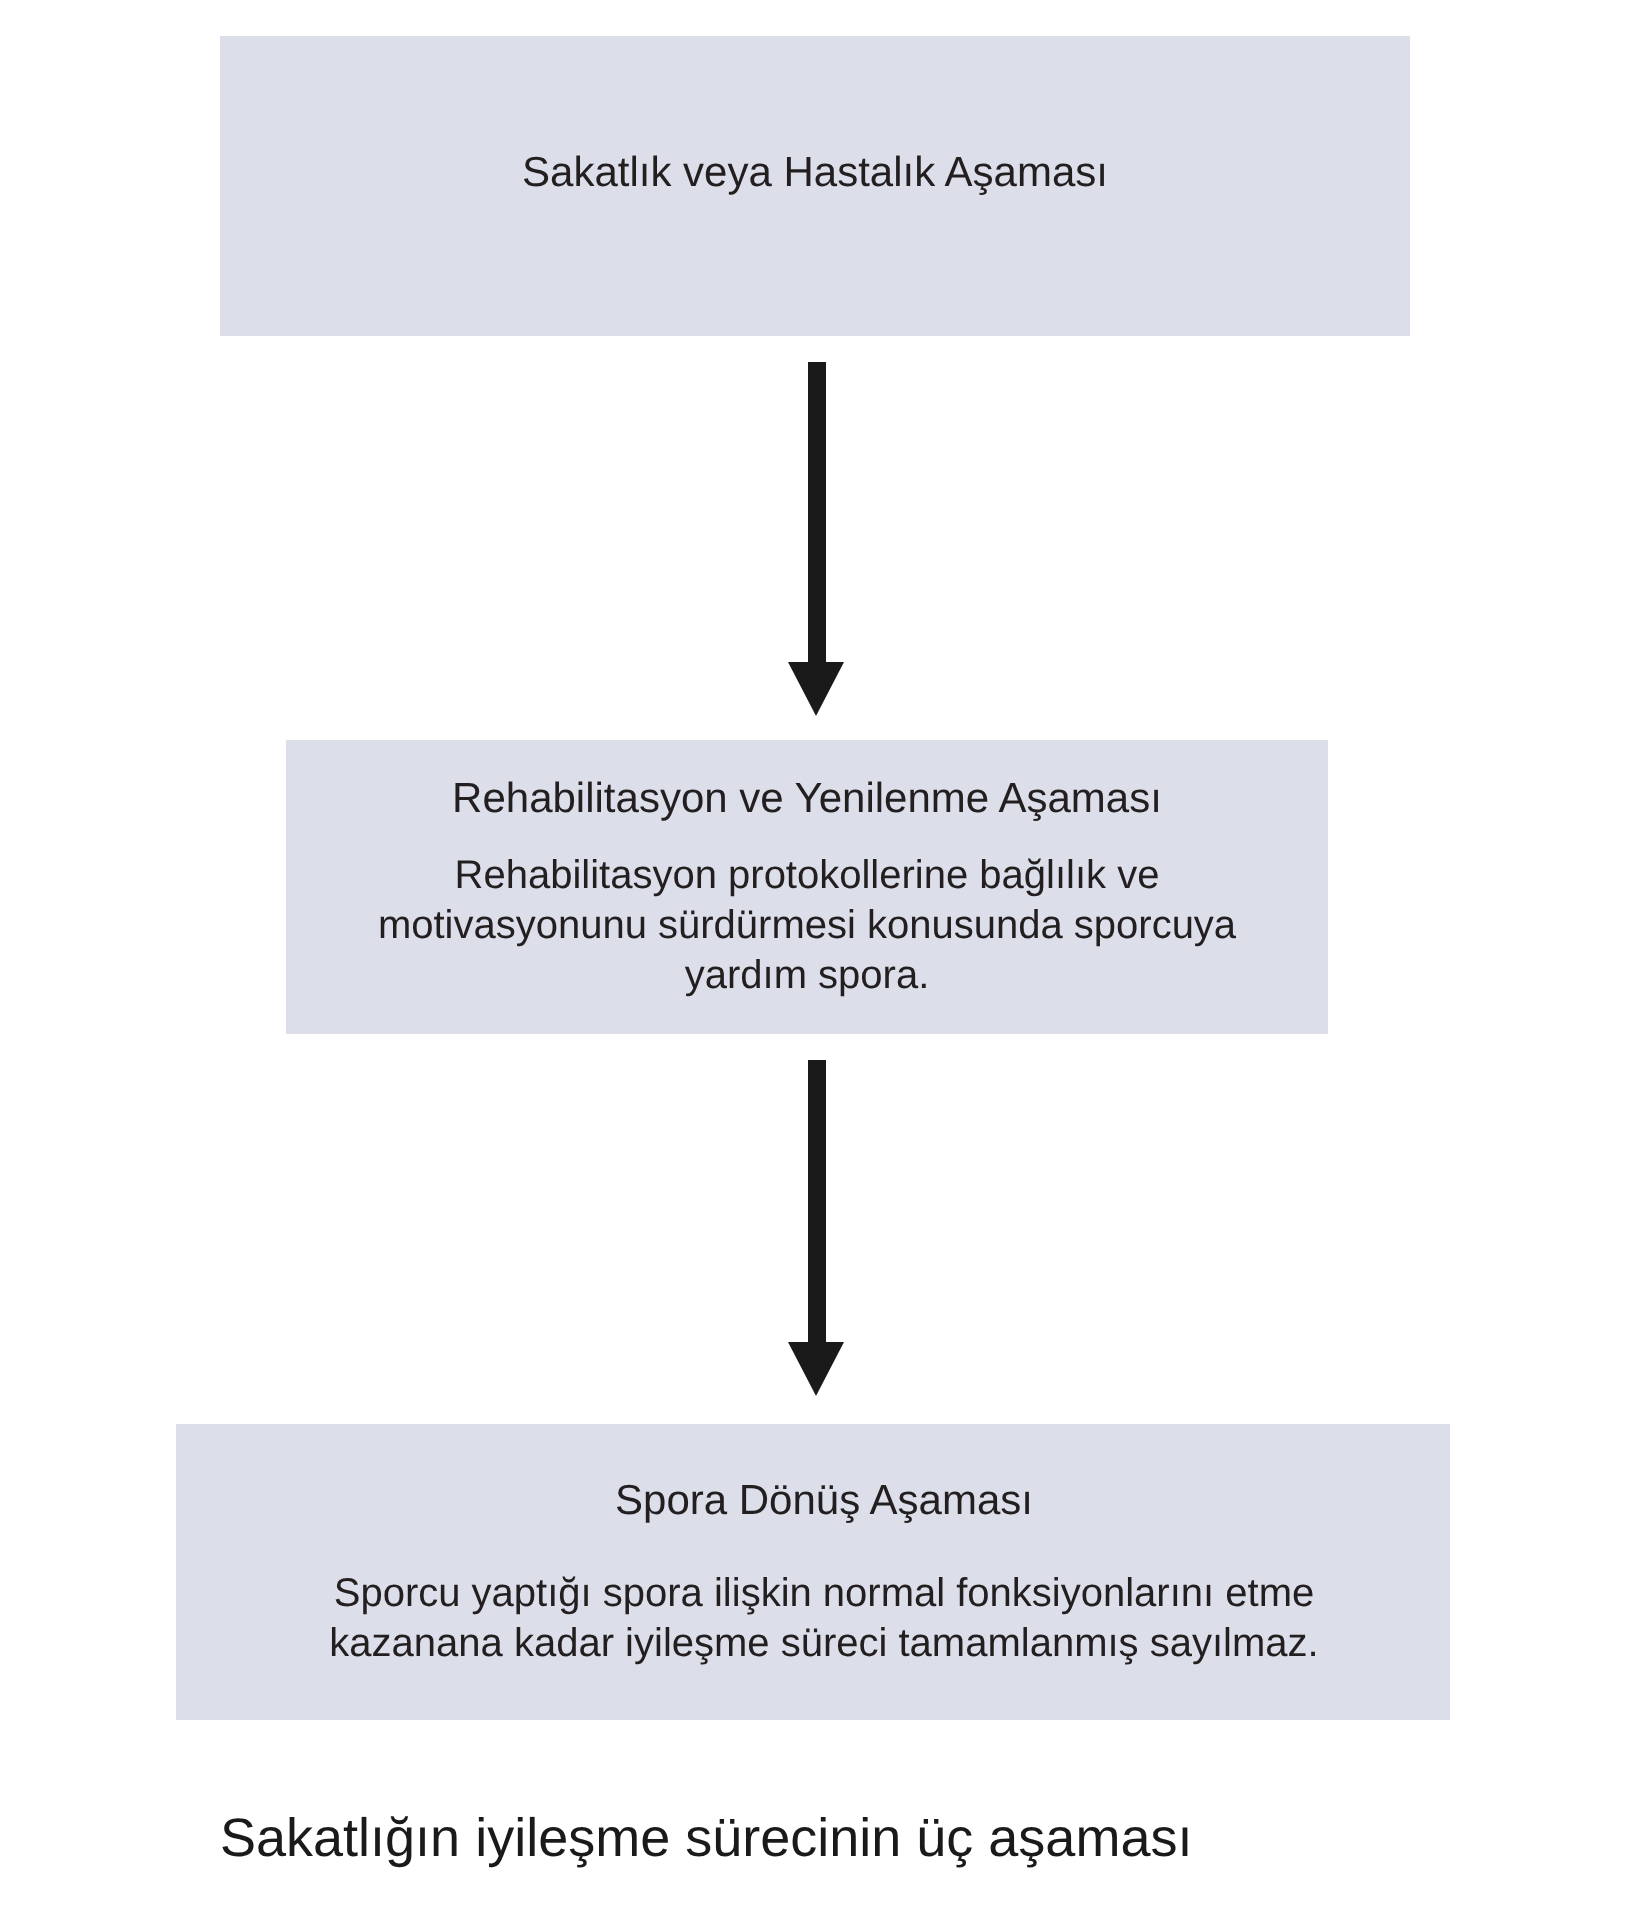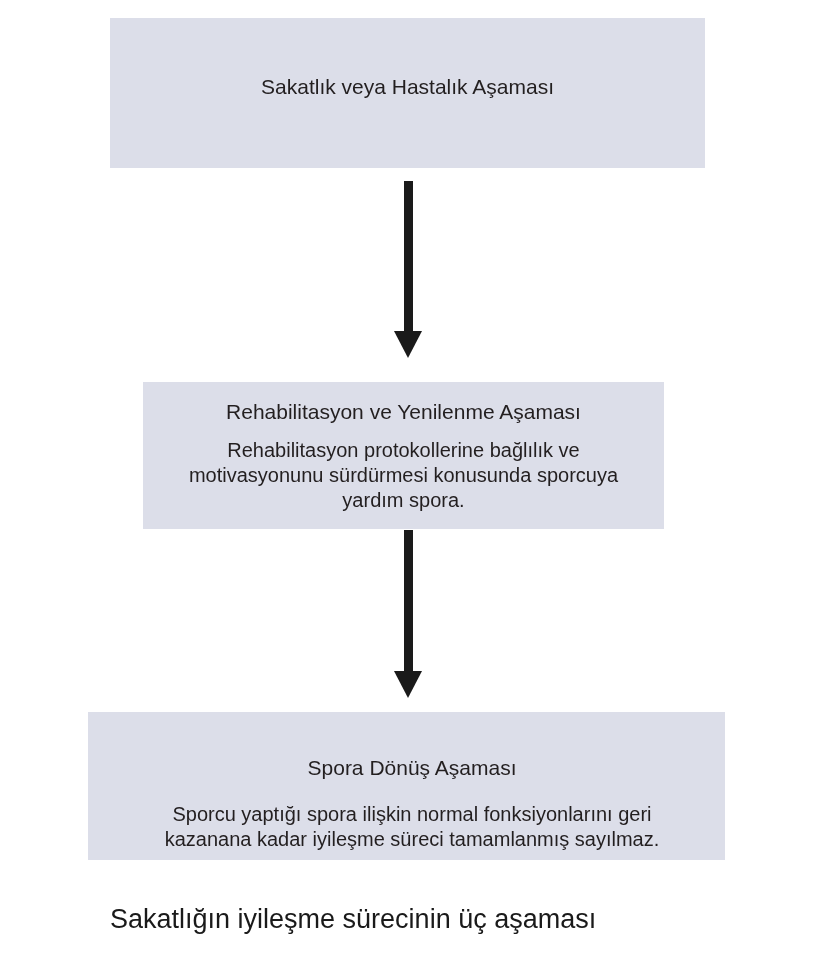--- a/index.html
+++ b/index.html
@@ -39,32 +39,31 @@
   }
   #stage-1 {
     left: 110px;
     top: 18px;
     width: 595px;
     height: 150px;
     padding: 8px 70px;
   }
   #stage-2 {
     left: 143px;
-    top: 382px;
+    top: 370px;
     width: 521px;
     height: 147px;
     padding: 8px 42px;
   }
   #stage-3 {
     left: 88px;
     top: 712px;
     width: 648px;
     height: 148px;
     padding: 8px 40px;
-    justify-content: flex-end;
   }
   #stage-3 .stage-title {
     margin-bottom: 22px;
   }
   .flow-arrow {
     position: absolute;
     width: 28px;
     display: flex;
     flex-direction: column;
     align-items: center;
@@ -121,18 +120,18 @@
     <p class="stage-desc">Rehabilitasyon protokollerine bağlılık ve motivasyonunu sürdürmesi konusunda sporcuya yardım spora.</p>
   </div>
 
   <div class="flow-arrow" id="arrow-2">
     <div class="shaft"></div>
     <div class="head"></div>
   </div>
 
   <div class="stage-box" id="stage-3">
     <p class="stage-title">Spora Dönüş Aşaması</p>
-    <p class="stage-desc">Sporcu yaptığı spora ilişkin normal fonksiyonlarını geri kazanana kadar iyileşme süreci tamamlanmış sayılmaz.</p>
+    <p class="stage-desc">Sporcu yaptığı spora ilişkin normal fonksiyonlarını etme kazanana kadar iyileşme süreci tamamlanmış sayılmaz.</p>
   </div>
 
   <div class="diagram-caption">Sakatlığın iyileşme sürecinin üç aşaması</div>
 
 </div>
 
 </body></html>

